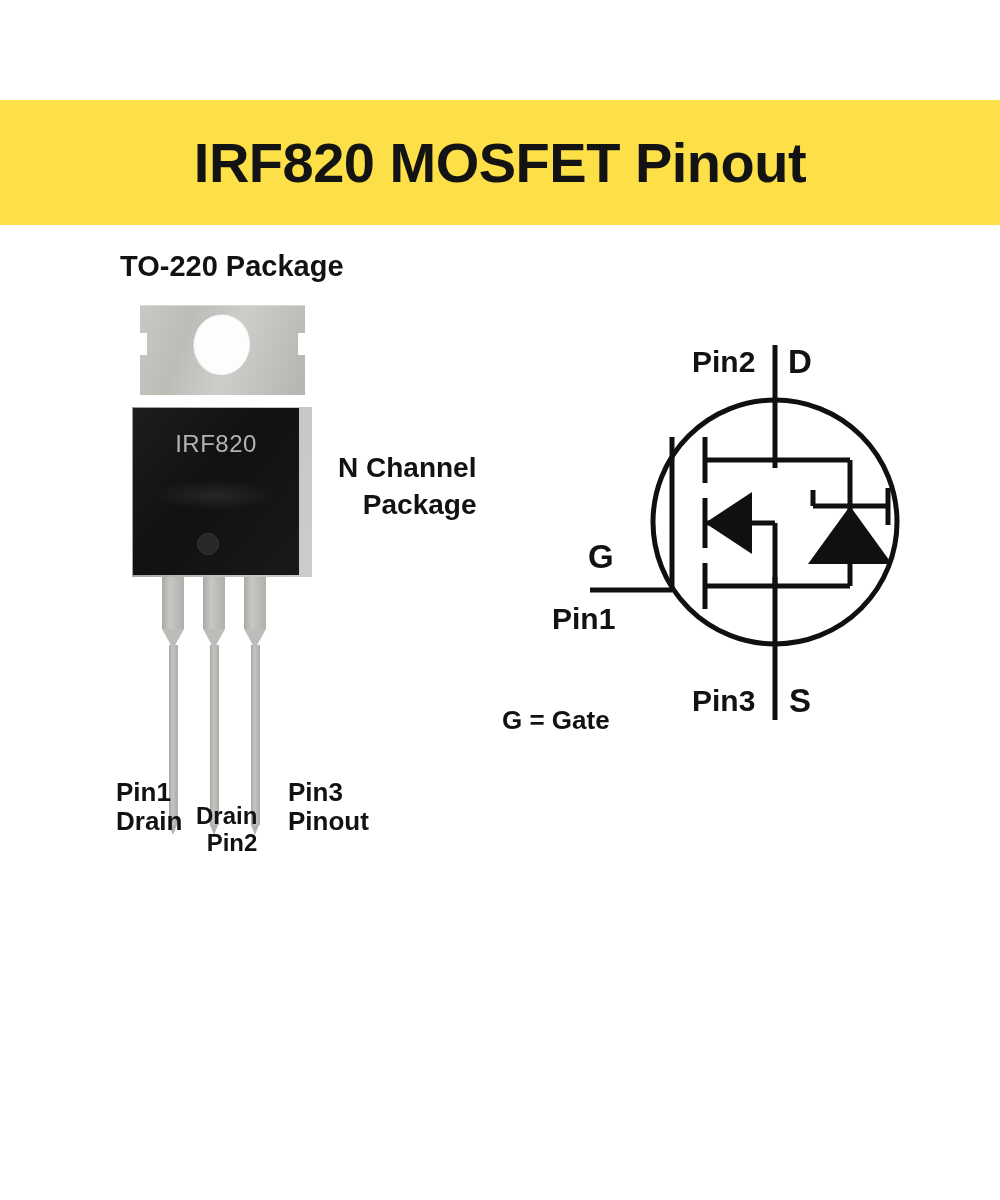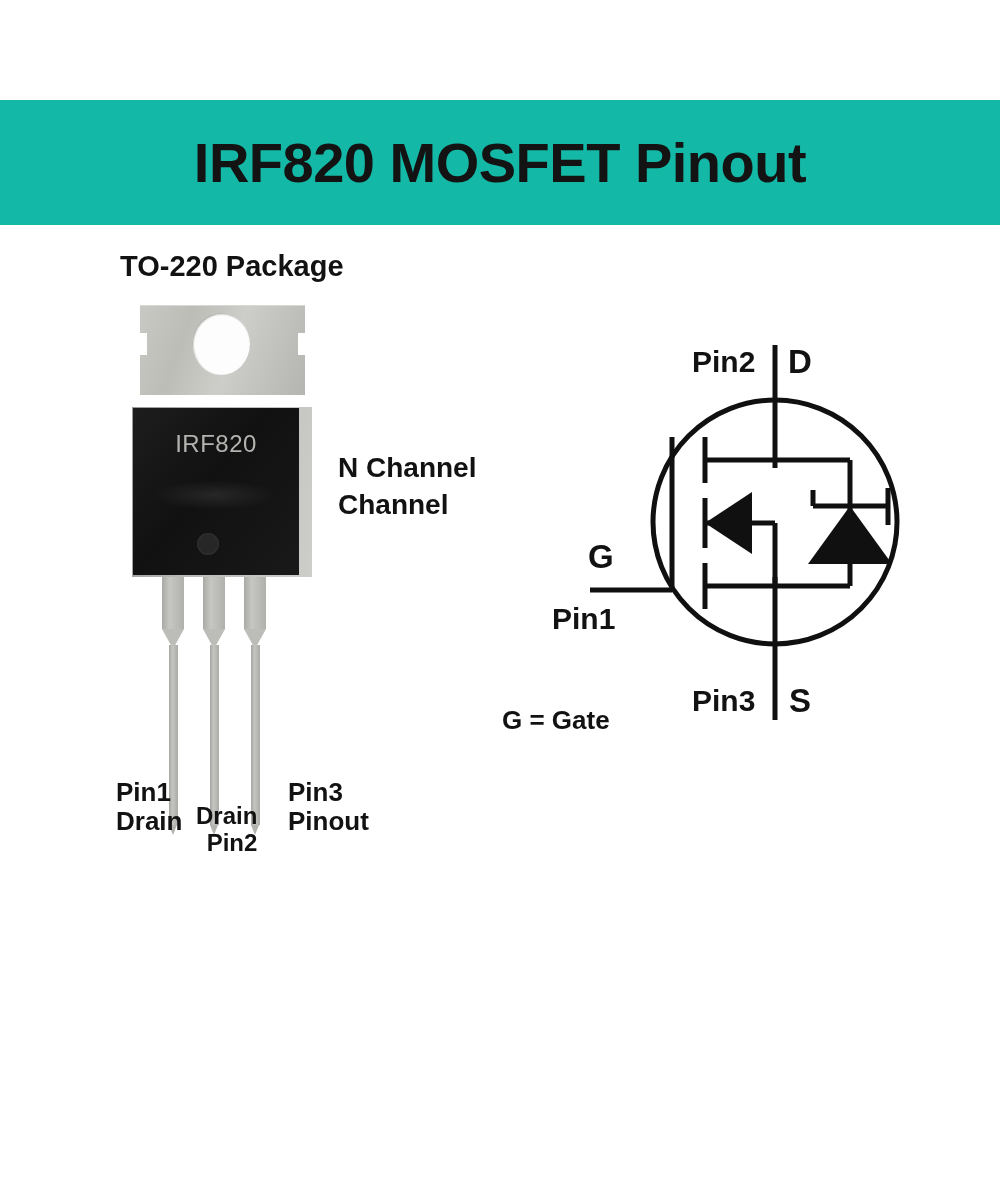--- a/index.html
+++ b/index.html
@@ -16,21 +16,21 @@
     color: #111111;
   }
 
   
   #title-banner {
     position: absolute;
     left: 0;
     top: 100px;
     width: 1000px;
     height: 125px;
-    background: #14b8a6;
+    background: #fde047;
   }
   #page-title {
     position: absolute;
     left: 0;
     top: 0;
     width: 1000px;
     height: 125px;
     line-height: 125px;
     text-align: center;
     font-size: 56px;
@@ -188,21 +188,21 @@
   
   #pin1-label { left: 100px; top: 778px; font-size: 26px; }
   #pin3-label { left: 272px; top: 778px; font-size: 26px; }
   #pin2-label { left: 180px; top: 803px; font-size: 24px; text-align: right; }
 
   
   #n-channel-note {
     left: 322px;
     top: 450px;
     font-size: 28px;
-    text-align: left;
+    text-align: right;
     line-height: 1.32;
   }
 
   
   #schematic {
     position: absolute;
     left: 520px;
     top: 320px;
     width: 420px;
     height: 430px;
@@ -284,21 +284,21 @@
   <div>Pinout</div>
 </div>
 
 <div class="lbl" id="pin2-label">
   <div>Drain</div>
   <div>Pin2</div>
 </div>
 
 <div class="lbl" id="n-channel-note">
   <div>N Channel</div>
-  <div>Channel</div>
+  <div>Package</div>
 </div>
 
 <div id="schematic">
   <svg width="420" height="430" viewBox="0 0 420 430" xmlns="http://www.w3.org/2000/svg">
     <g stroke="#101010" fill="none" stroke-width="5" stroke-linecap="butt">
 
       <circle cx="255" cy="202" r="122"></circle>
 
       <line x1="255" y1="25" x2="255" y2="80"></line>
 

